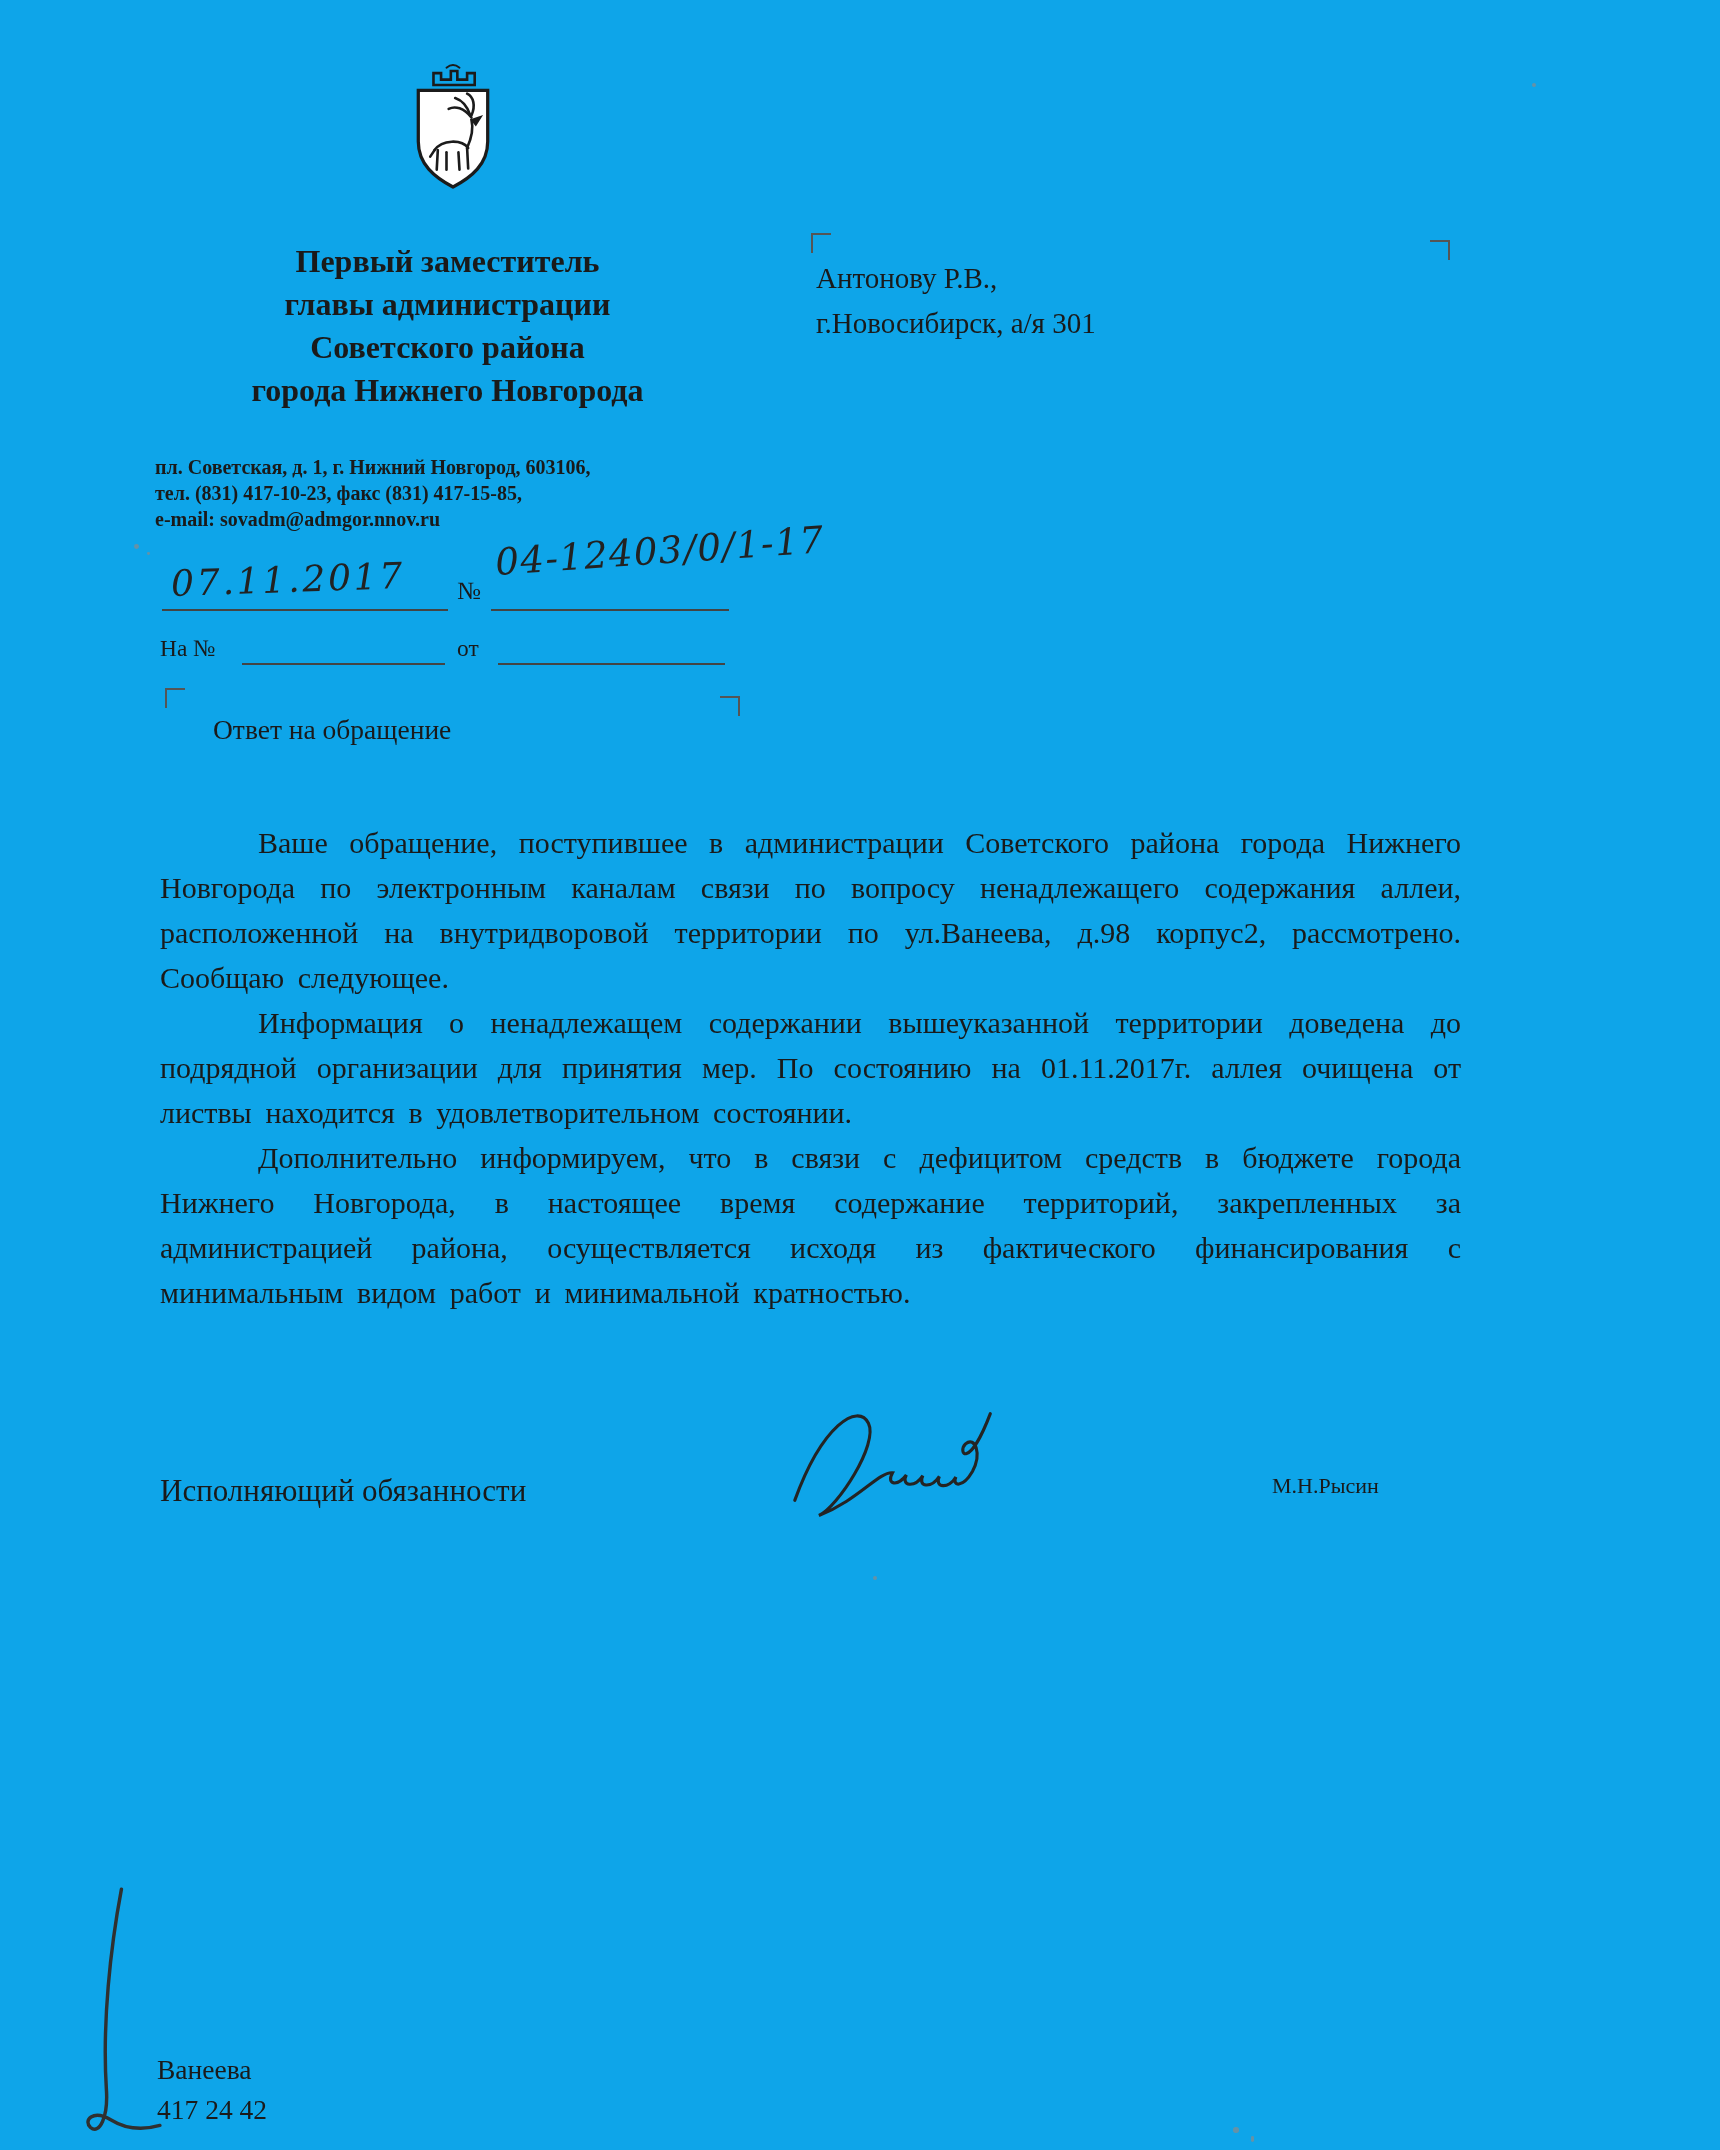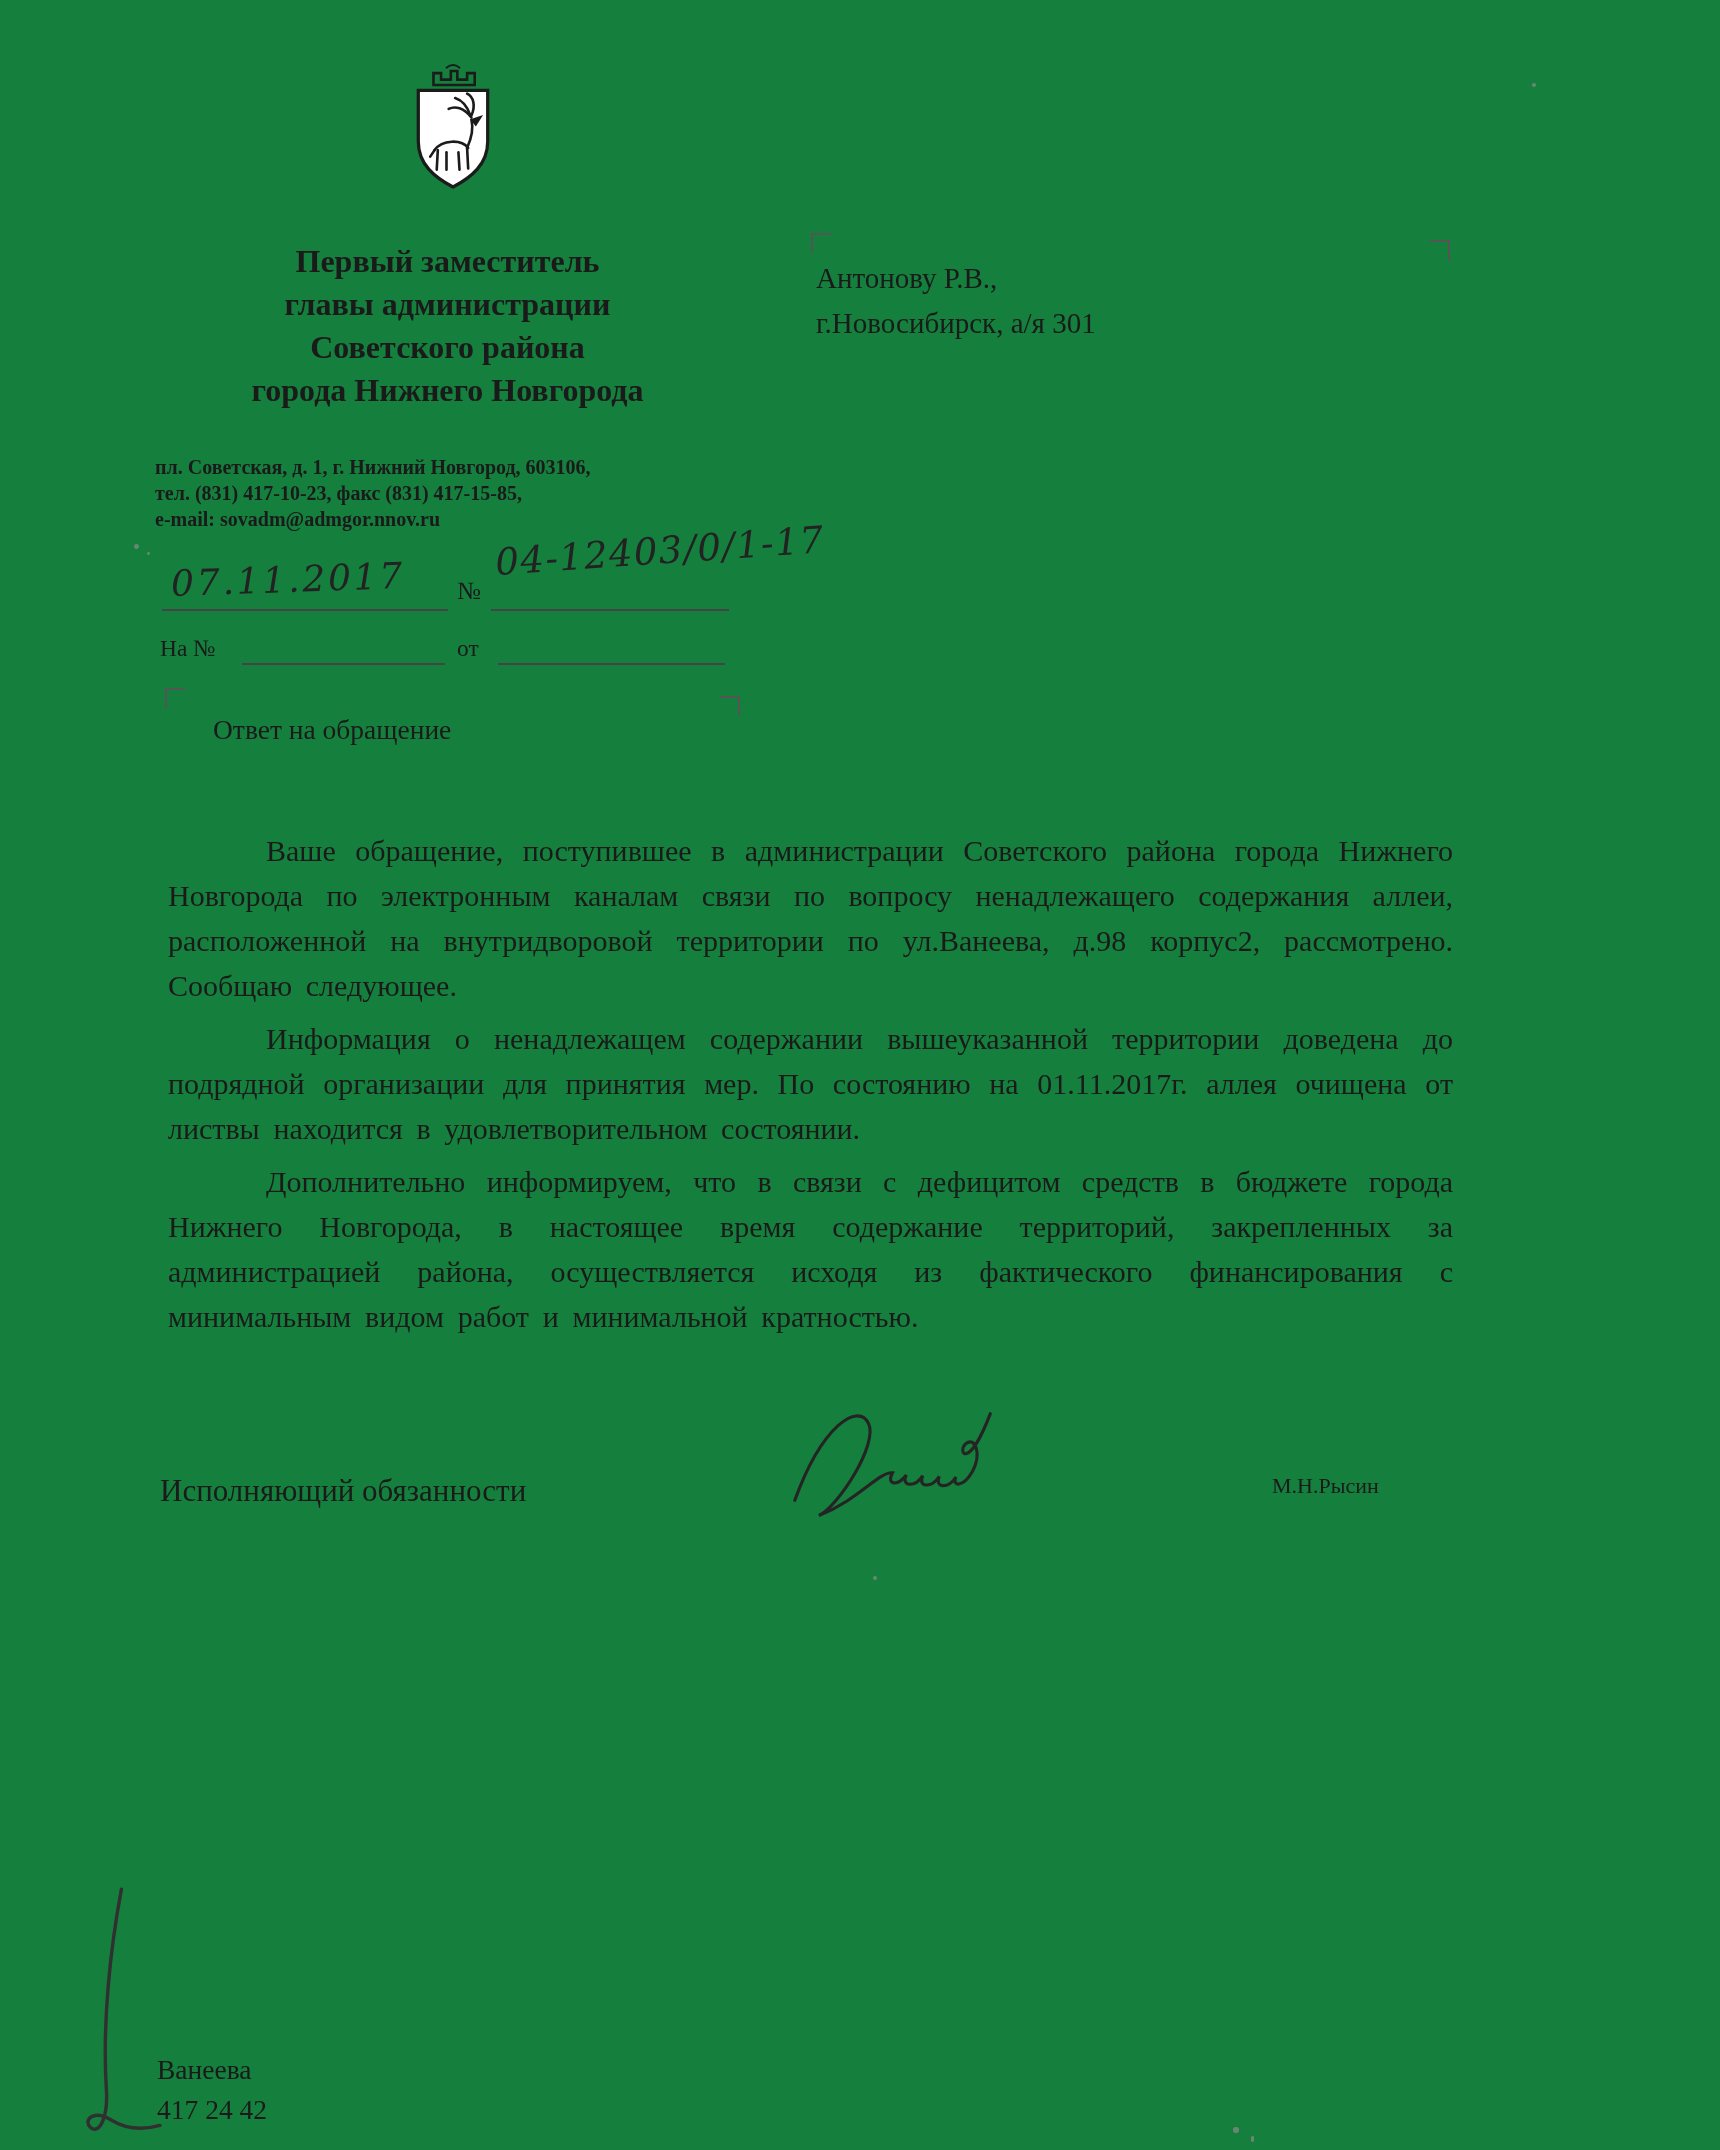--- a/index.html
+++ b/index.html
@@ -1,20 +1,20 @@
 <!DOCTYPE html>
 <html style="font-size:11px"><head>
 <meta charset="utf-8">
 <style>
   html, body { margin: 0; padding: 0; background: #ffffff; }
   .page {
     position: relative;
     width: 1721px;
     height: 2151px;
-    background: #15803d;
+    background: #0ea5e9;
     font-family: "Liberation Serif", serif;
     color: #1a1a1a;
     overflow: hidden;
   }
 
   
   .emblem { position: absolute; left: 396px; top: 59px; width: 114px; height: 141px; }
 
   
   .lh-title {
@@ -53,21 +53,21 @@
   .ot-uline { left: 498px; top: 635px; width: 227px; height: 27.5px; }
 
   
   .subject { position: absolute; left: 213px; top: 714px; font-size: 27.5px; }
 
   
   .body-text {
     position: absolute; left: 160px; top: 820px; width: 1301px;
     font-size: 30px; line-height: 45px; text-align: justify; word-spacing: 6.2px;
   }
-  .body-text p { margin: 8px; text-indent: 98px; }
+  .body-text p { margin: 0; text-indent: 98px; }
 
   
   .sign-position { position: absolute; left: 160px; top: 1473px; font-size: 31px; }
   .sign-name { position: absolute; left: 1272px; top: 1473px; font-size: 22px; }
   .signature-svg { position: absolute; left: 781px; top: 1390px; width: 241px; height: 145px; }
 
   
   .pen-stroke-svg { position: absolute; left: 72px; top: 1882px; width: 103px; height: 265px; }
   .exec-name { position: absolute; left: 157px; top: 2054px; font-size: 27.5px; }
   .exec-phone { position: absolute; left: 157px; top: 2094px; font-size: 27.5px; }

